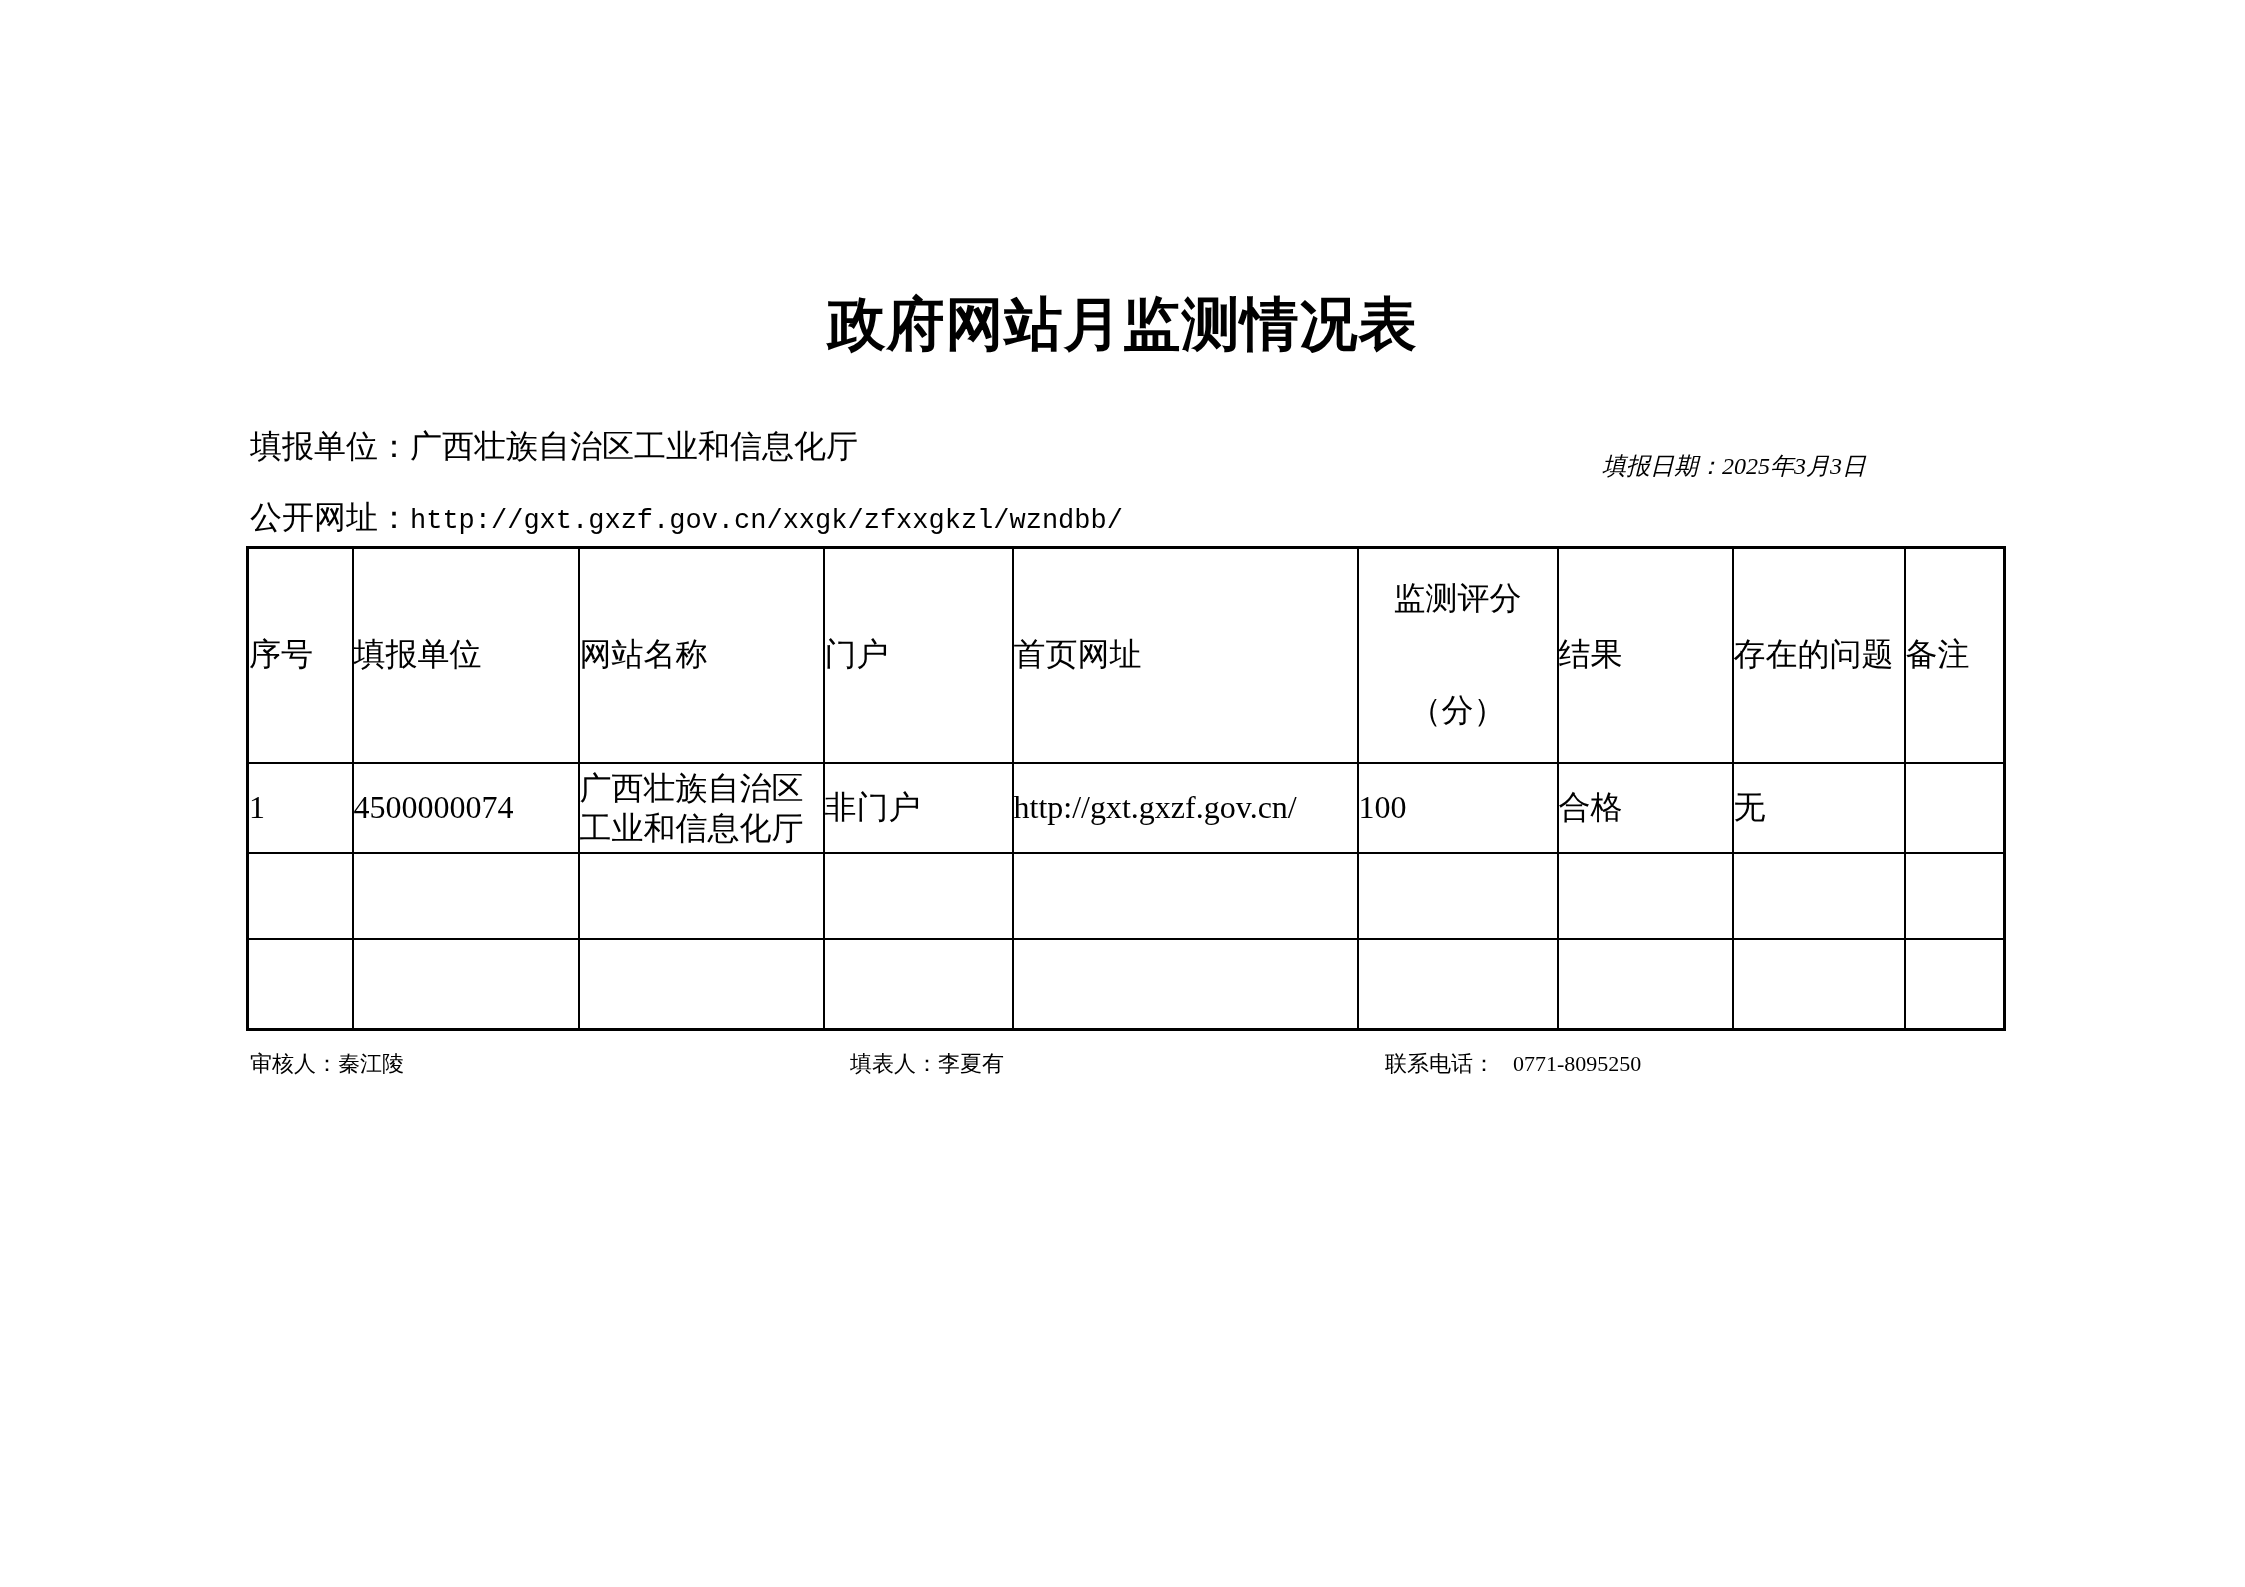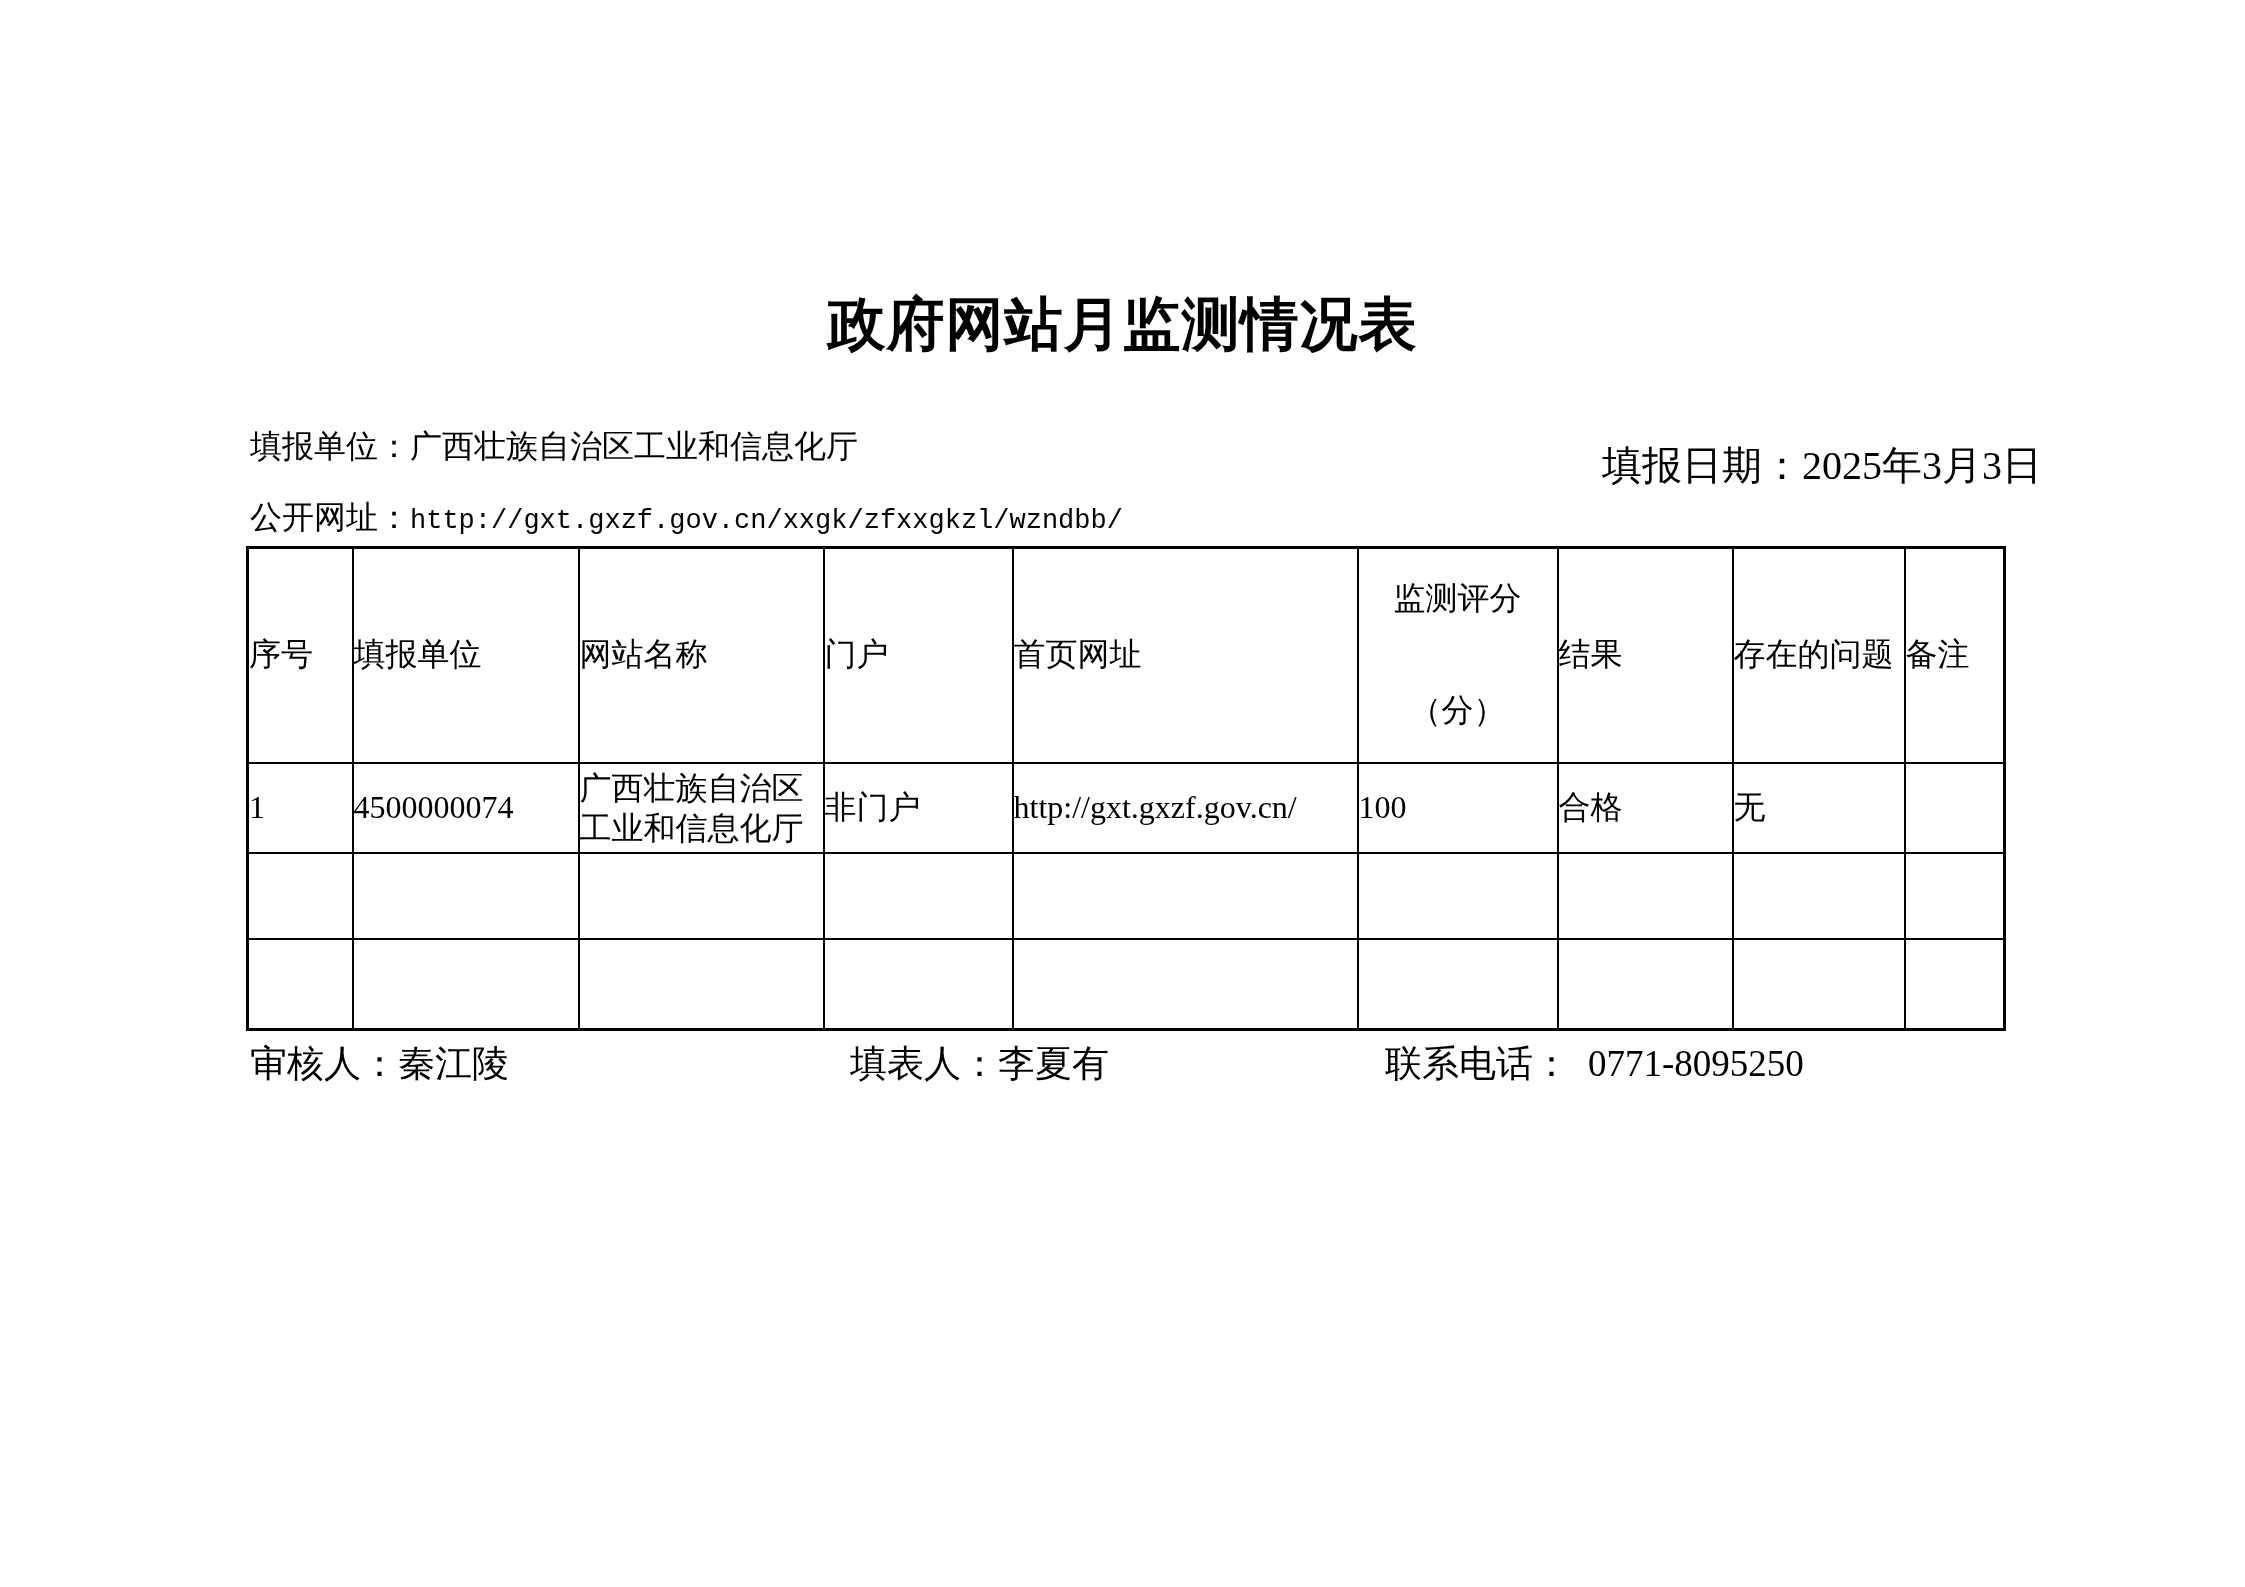--- a/index.html
+++ b/index.html
@@ -33,23 +33,24 @@
     left: 250px;
     top: 428px;
     font-size: 32px;
     line-height: 36px;
     white-space: nowrap;
   }
   .info-date {
     position: absolute;
     left: 1602px;
     top: 448px;
-    font-size: 40px;
+    font-size: 24px;
     line-height: 36px;
     white-space: nowrap;
+    font-style: italic;
   }
   .info-url {
     position: absolute;
     left: 250px;
     top: 499px;
     font-size: 32px;
     line-height: 36px;
     white-space: nowrap;
   }
   .info-url .mono {
@@ -87,21 +88,21 @@
   }
   .site-name div { line-height: 40px; }
   td.url-cell {
     text-align: left;
     padding-left: 2px;
     white-space: nowrap;
   }
   .footer-item {
     position: absolute;
     top: 1046px;
-    font-size: 37px;
+    font-size: 22px;
     line-height: 36px;
     white-space: nowrap;
   }
   .footer-reviewer { left: 250px; }
   .footer-preparer { left: 850px; }
   .footer-phone    { left: 1385px; }
   .footer-phone .phone-number { margin-left: 18px; margin-top: 10px; }
 </style>
 </head>
 <body>

